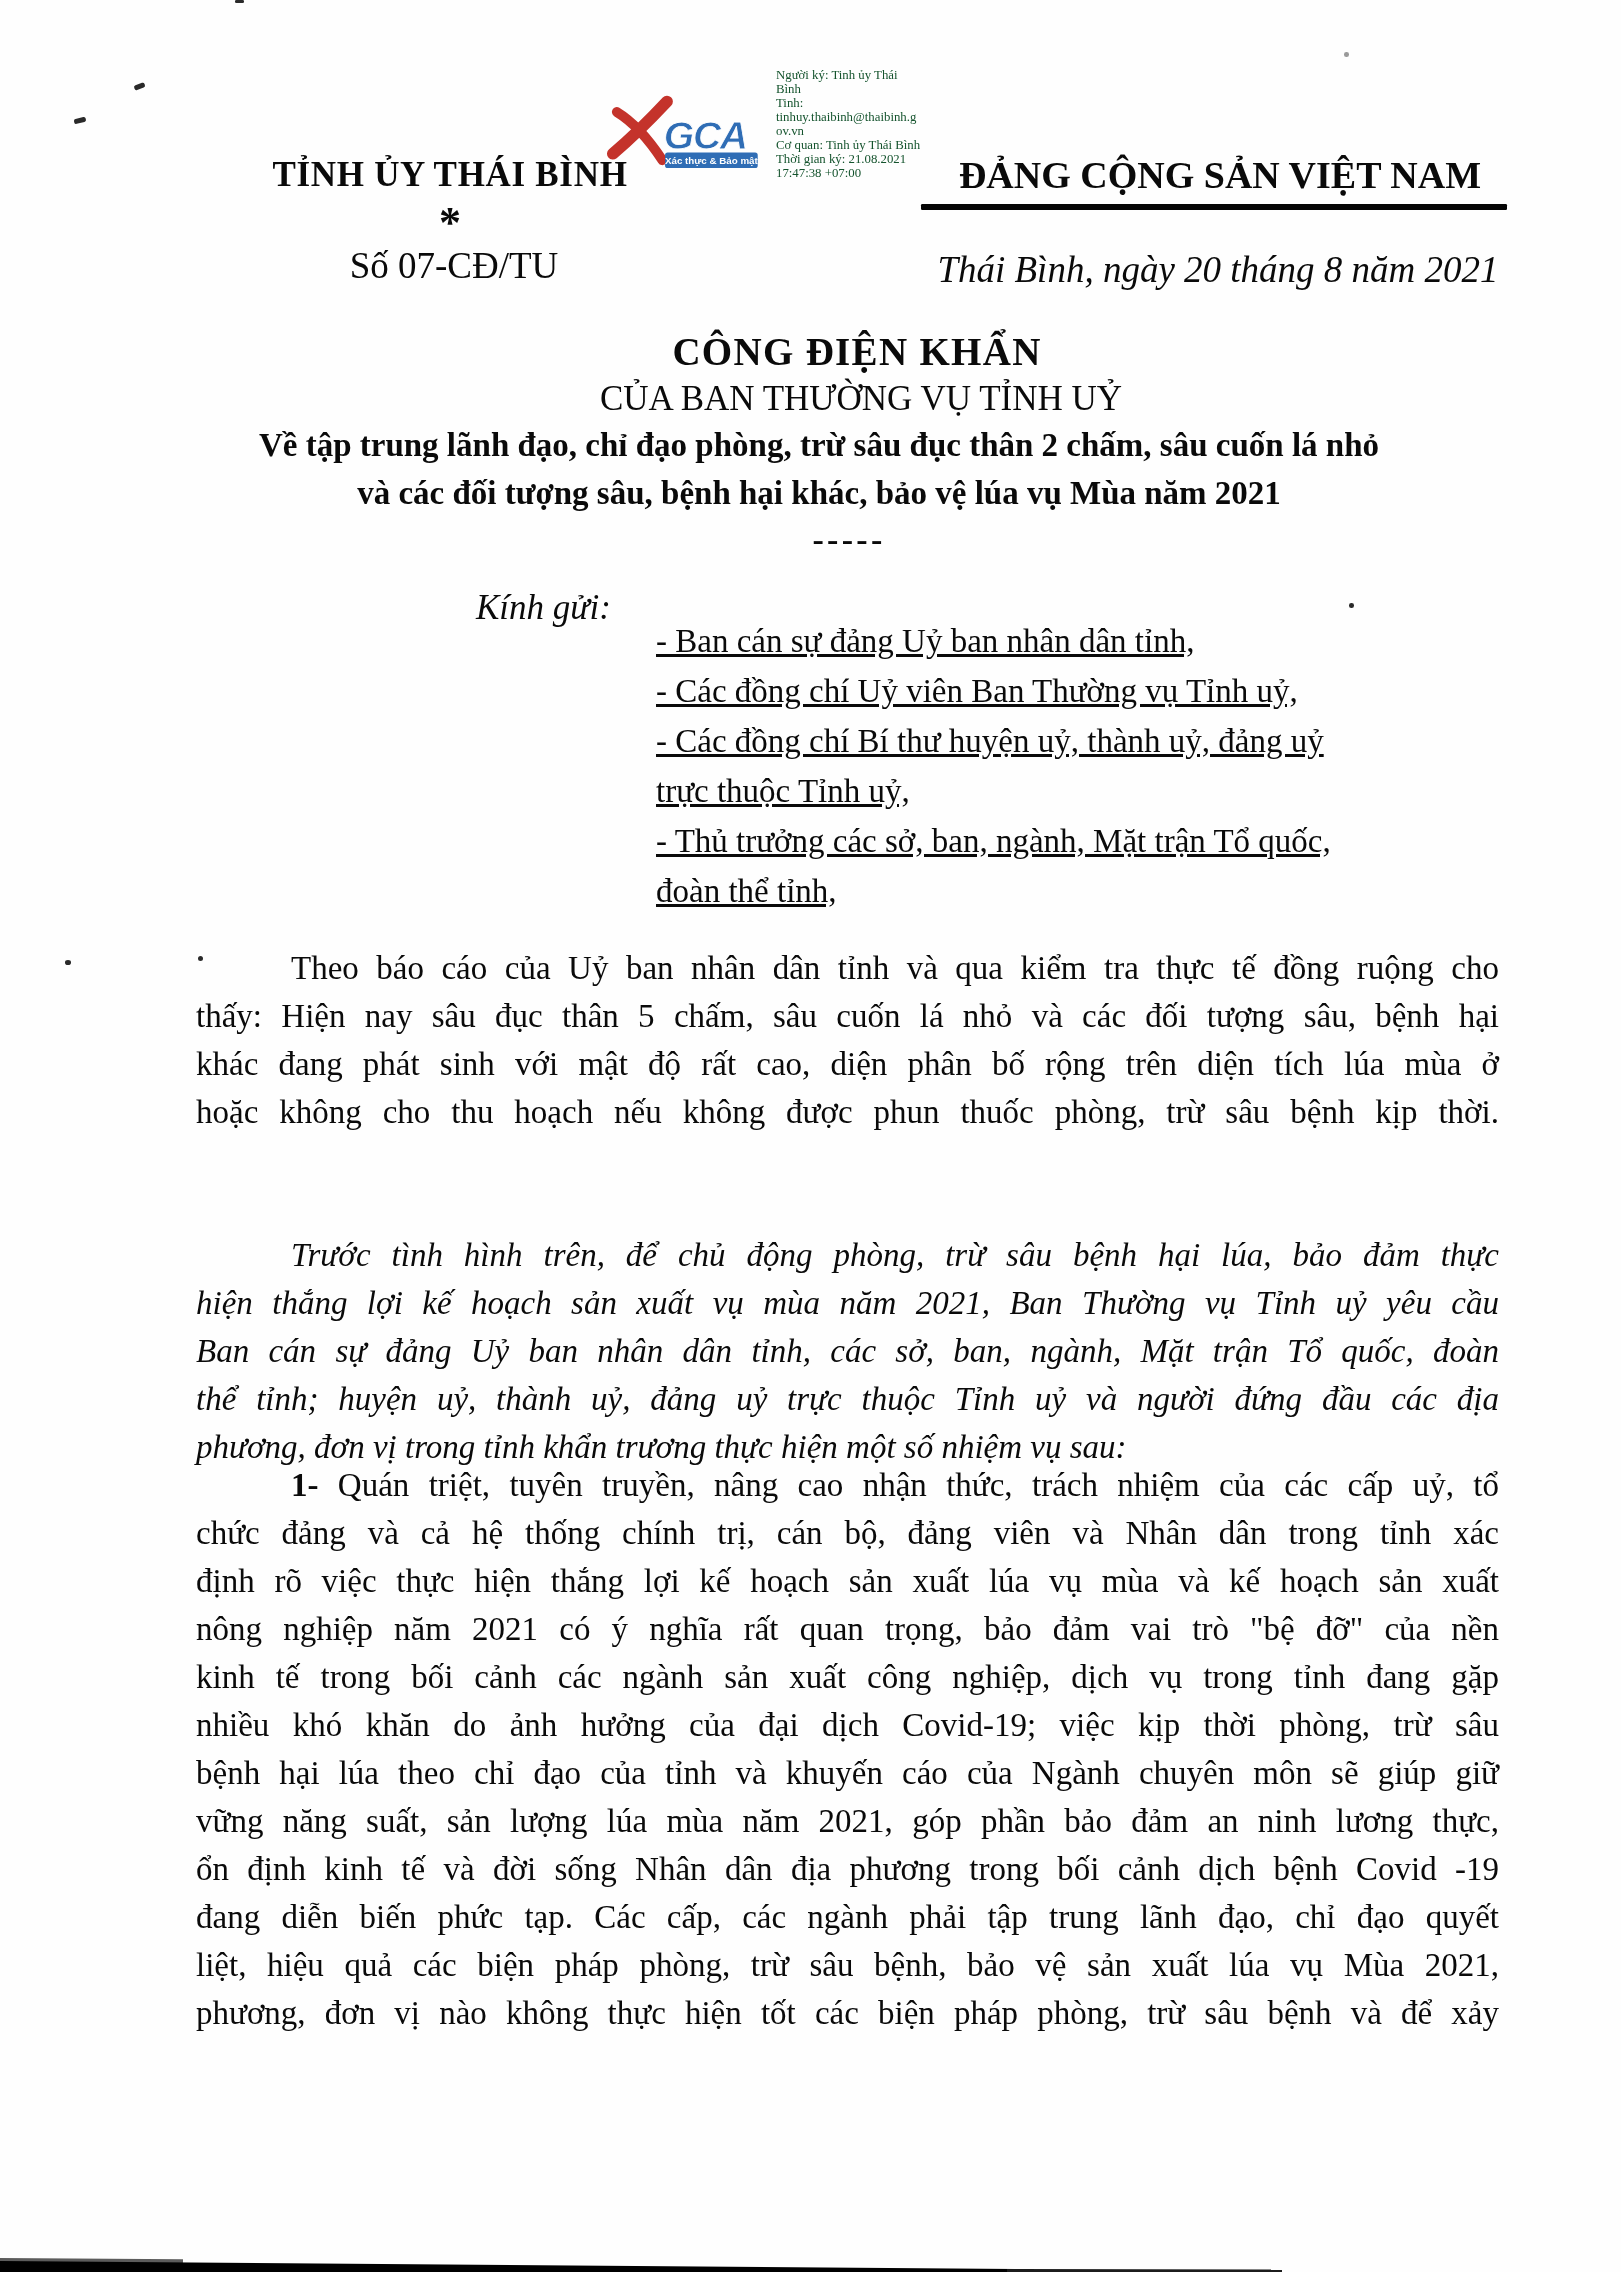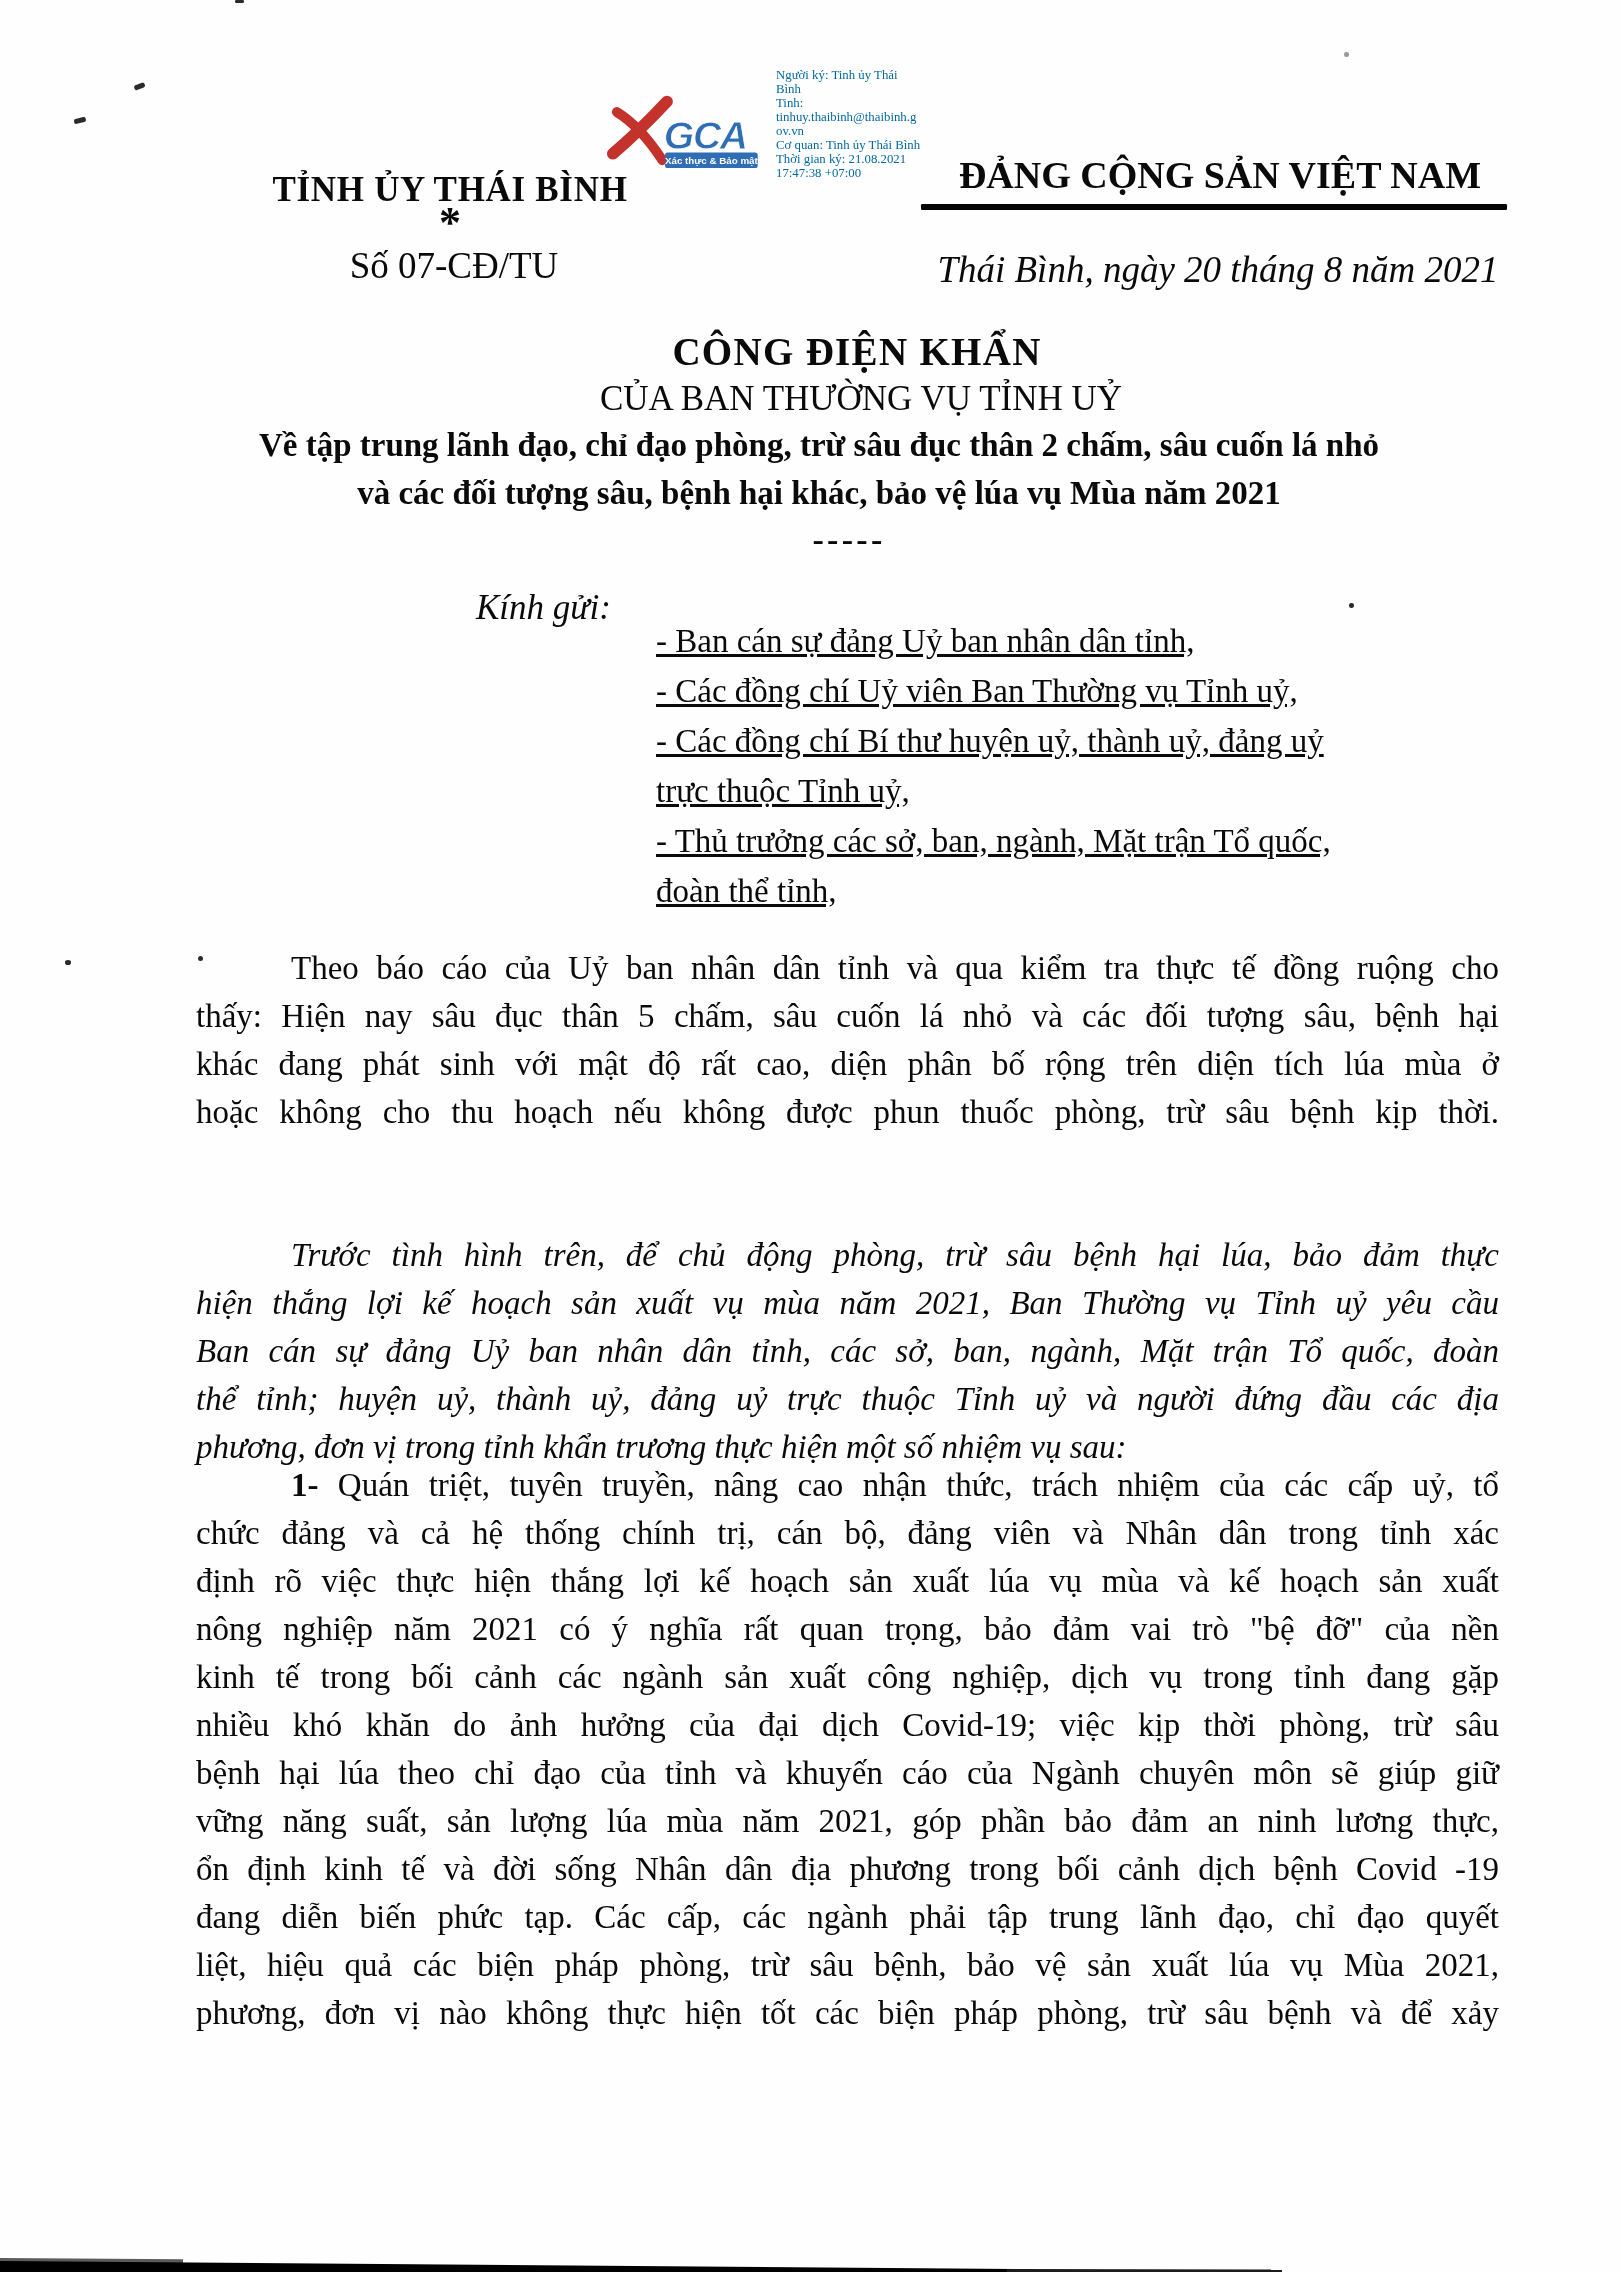--- a/index.html
+++ b/index.html
@@ -10,21 +10,21 @@
   }
   .abs{position:absolute;}
   .cx{transform:translateX(-50%);white-space:nowrap;}
   
   .org{font-size:35px;font-weight:700;letter-spacing:0.7px;line-height:1;}
   .star{font-size:44px;font-weight:700;line-height:1;}
   .docnum{font-size:37px;line-height:1;}
   .party{font-size:38px;font-weight:700;letter-spacing:0px;line-height:1;}
   .party-rule{background:#050505;height:5.9px;border-radius:1.3px;}
   .dateline{font-size:37px;font-style:italic;line-height:1;}
-  .sig{font-size:12.8px;line-height:14px;color:#0369a1;width:235px;
+  .sig{font-size:12.8px;line-height:14px;color:#14532d;width:235px;
        font-family:"Liberation Serif","DejaVu Serif",serif;}
   
   .title1{font-size:39px;font-weight:700;letter-spacing:1.3px;line-height:1;}
   .title2{font-size:35px;line-height:1;}
   .subject{width:1232px;text-align:center;font-weight:700;font-size:33px;line-height:48px;}
   .divider{font-size:34px;font-weight:700;letter-spacing:3.3px;line-height:1;}
   
   .kinhgui{font-size:35px;font-style:italic;line-height:1;}
   .recips{width:863px;font-size:33px;line-height:50px;}
   .recips div{white-space:nowrap;}
@@ -58,21 +58,21 @@
     <div>Người ký: Tinh ủy Thái</div>
     <div>Bình</div>
     <div>Tinh:</div>
     <div>tinhuy.thaibinh@thaibinh.g</div>
     <div>ov.vn</div>
     <div>Cơ quan: Tinh ủy Thái Bình</div>
     <div>Thời gian ký: 21.08.2021</div>
     <div>17:47:38 +07:00</div>
   </div>
 
-  <div class="abs cx org" style="left:450px;top:172px;font-family:Liberation Serif, serif;">TỈNH ỦY THÁI BÌNH</div>
+  <div class="abs cx org" style="left:450px;top:157px;font-family:Liberation Serif, serif;">TỈNH ỦY THÁI BÌNH</div>
   <div class="abs cx star" style="left:450px;top:201px;">*</div>
   <div class="abs cx docnum" style="left:454px;top:247px;">Số 07-CĐ/TU</div>
 
   <div class="abs cx party" style="left:1220px;top:156px;">ĐẢNG CỘNG SẢN VIỆT NAM</div>
   <div class="abs party-rule" style="left:921px;top:204px;width:586px;"></div>
   <div class="abs cx dateline" style="left:1218px;top:251px;">Thái Bình, ngày 20 tháng 8 năm 2021</div>
 
   <div class="abs cx title1" style="left:857px;top:332px;">CÔNG ĐIỆN KHẨN</div>
   <div class="abs cx title2" style="left:861px;top:381px;">CỦA BAN THƯỜNG VỤ TỈNH UỶ</div>
   <div class="abs subject" style="left:203px;top:421px;">

